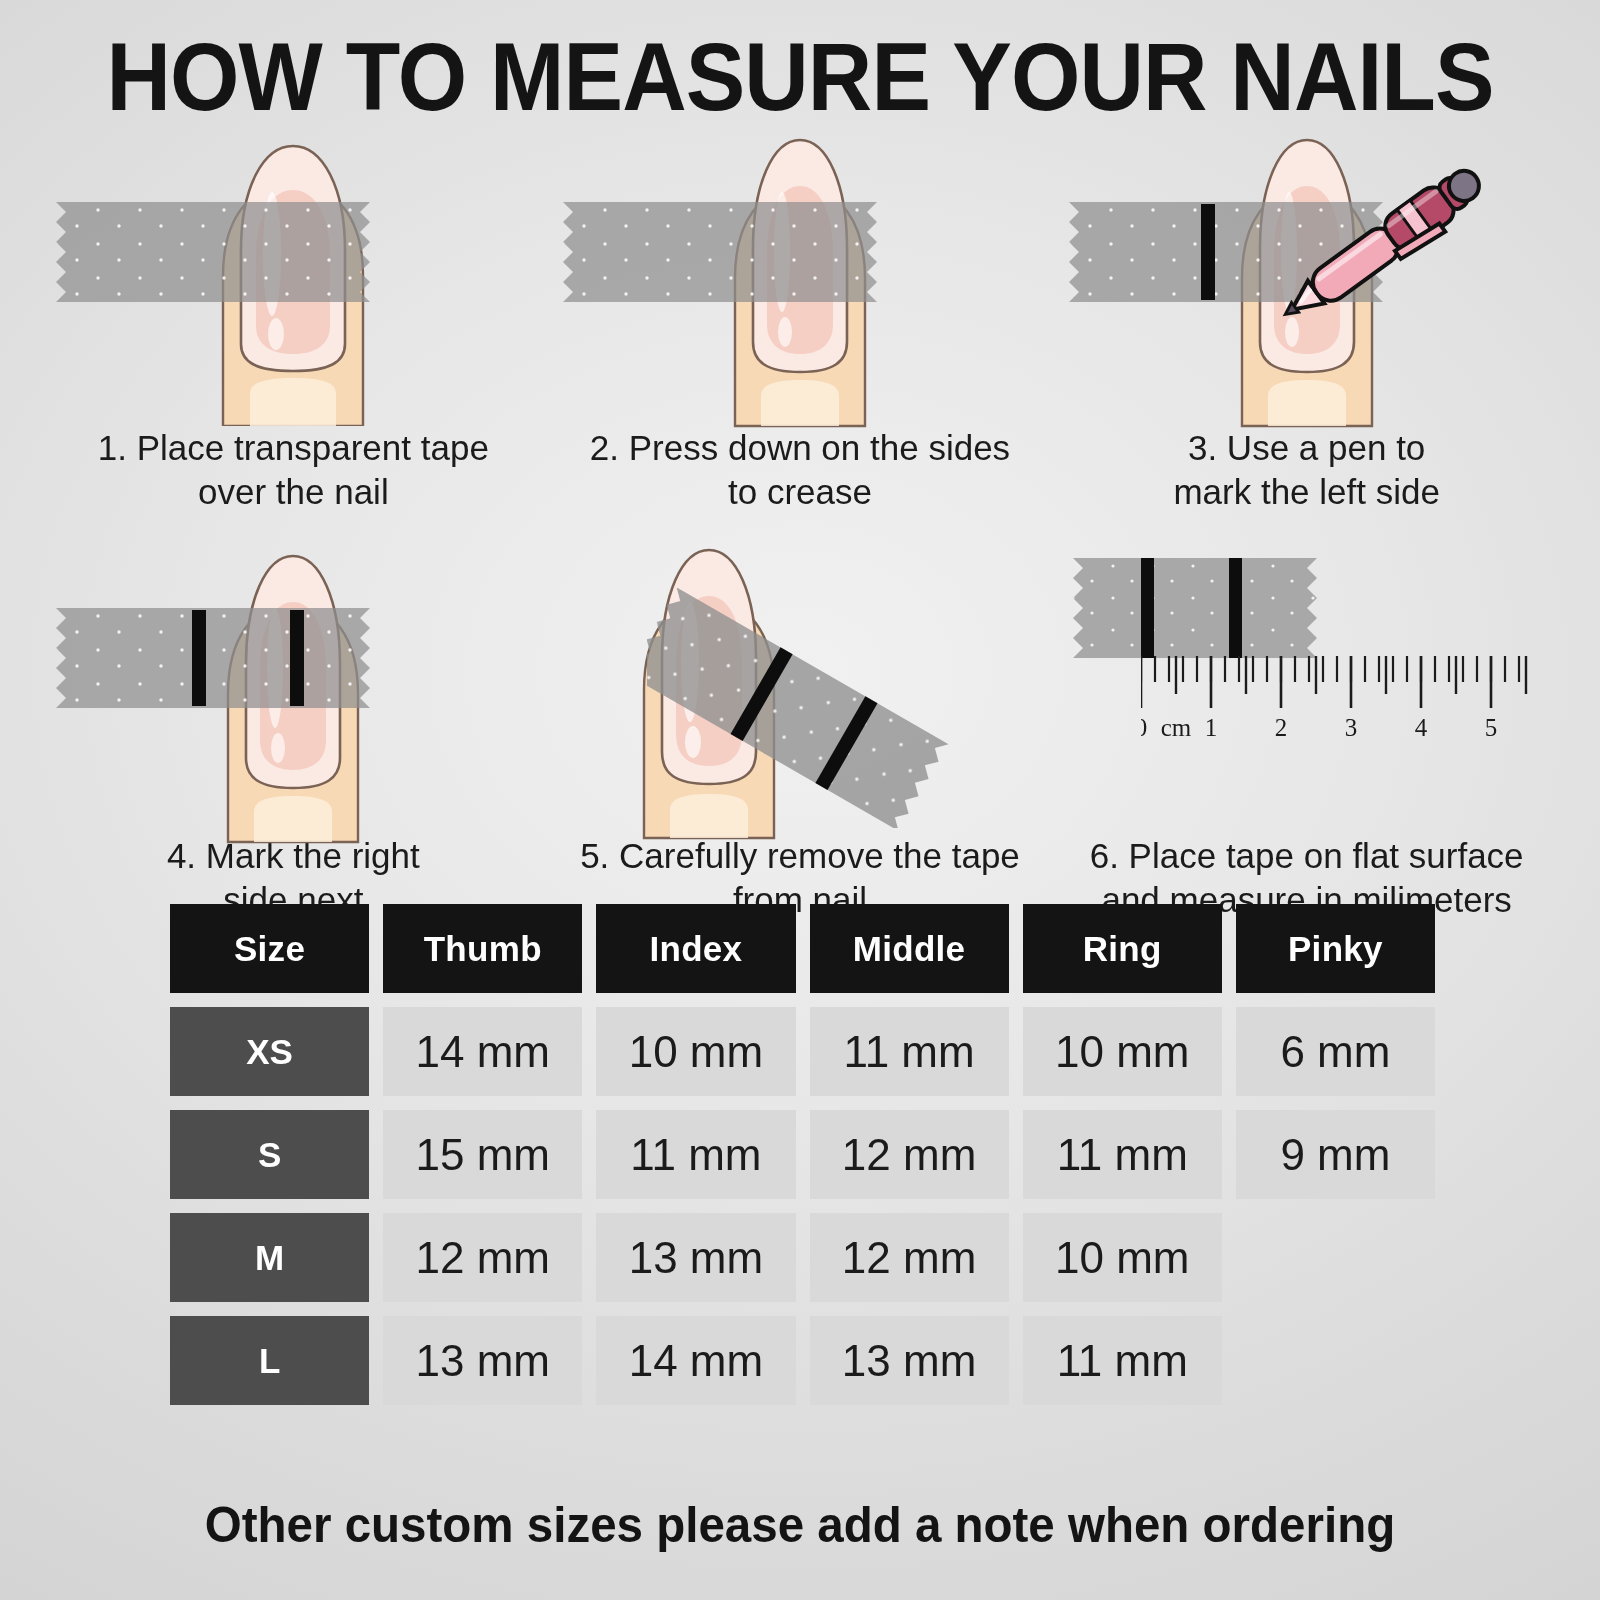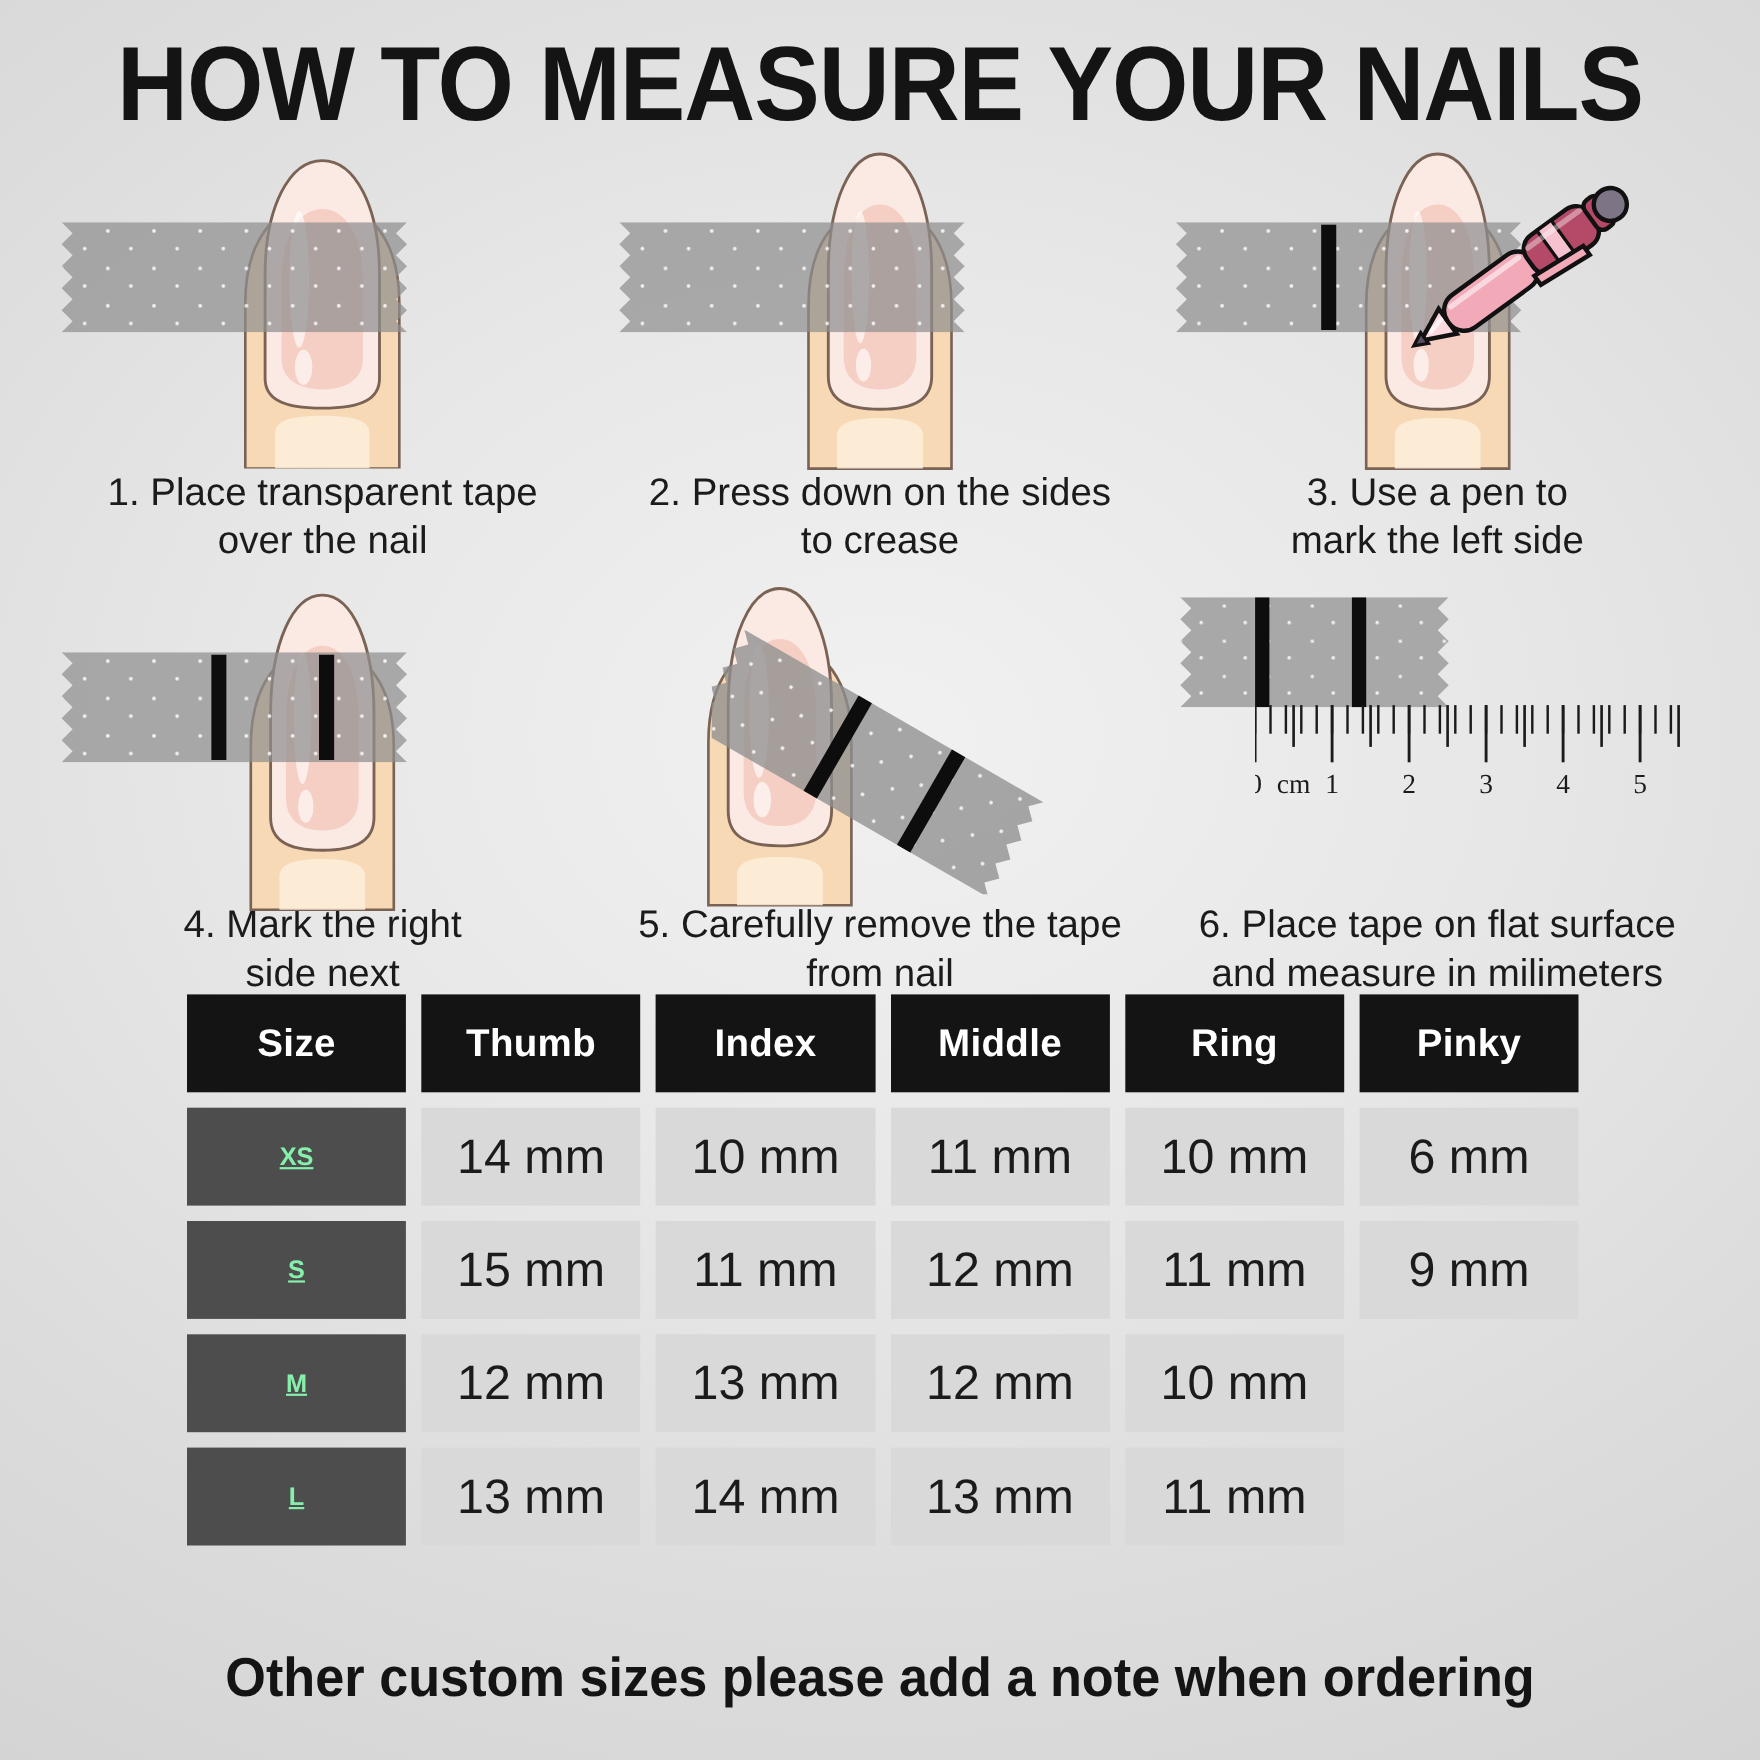--- a/index.html
+++ b/index.html
@@ -27,21 +27,21 @@
     transform:scaleX(0.93);
     white-space:nowrap;
   }
 
   
   .steps{
     position:absolute;left:40px;right:40px;top:126px;
     display:grid;
     grid-template-columns:repeat(3,1fr);
     grid-template-rows:auto auto;
-    row-gap:1px;
+    row-gap:16px;
   }
   .step{position:relative;}
   .art{position:relative;height:290px;}
   .caption{
     text-align:center;
     font-family:"Liberation Sans",sans-serif;
     font-weight:400;
     font-size:35px;
     line-height:1.26;
     color:#1b1b1b;
@@ -79,24 +79,23 @@
     height:89px;display:flex;align-items:center;justify-content:center;
     font-size:33px;
     text-align:right;
   }
   .hdr .cell{
     background:#141414;color:#ffffff;font-weight:700;
     font-family:"Liberation Sans Narrow","Liberation Sans",sans-serif;
     font-size:35px;letter-spacing:.3px;
   }
   .szcell{
-    background:#4d4d4d;color:#86efac;font-weight:700;
+    background:#4d4d4d;color:#ffffff;font-weight:700;
     font-family:"Liberation Sans Narrow","Liberation Sans",sans-serif;
-    font-size:23px;
-    text-decoration:underline;
+    font-size:35px;
   }
   .dcell{
     background:#d9d9d9;color:#1b1b1b;font-weight:400;
     font-family:"Liberation Sans",sans-serif;font-size:44px;
   }
 
   
   .footer{
     position:absolute;left:0;right:0;top:1496px;
     text-align:center;

